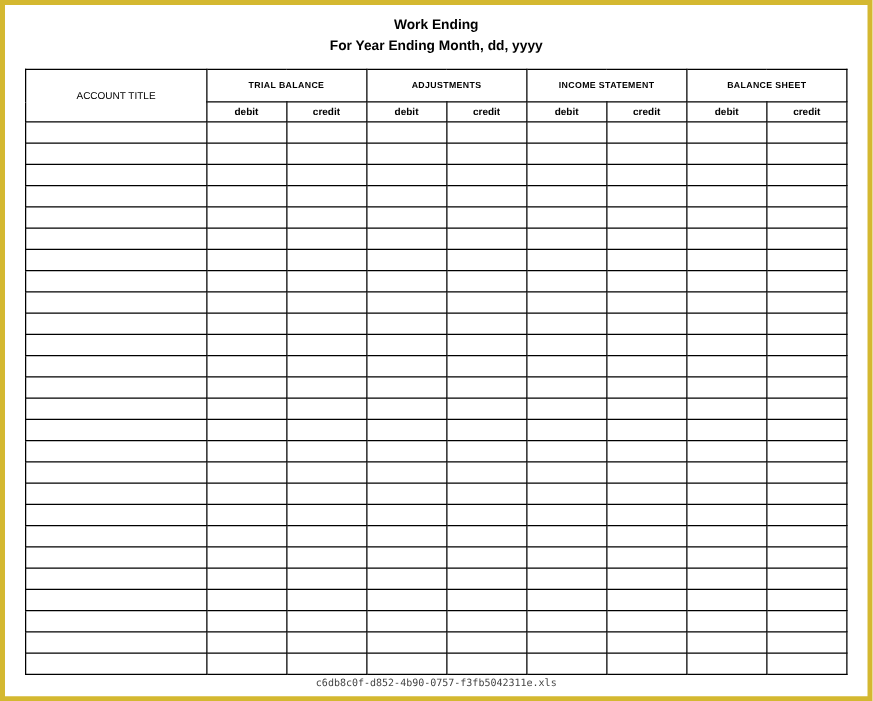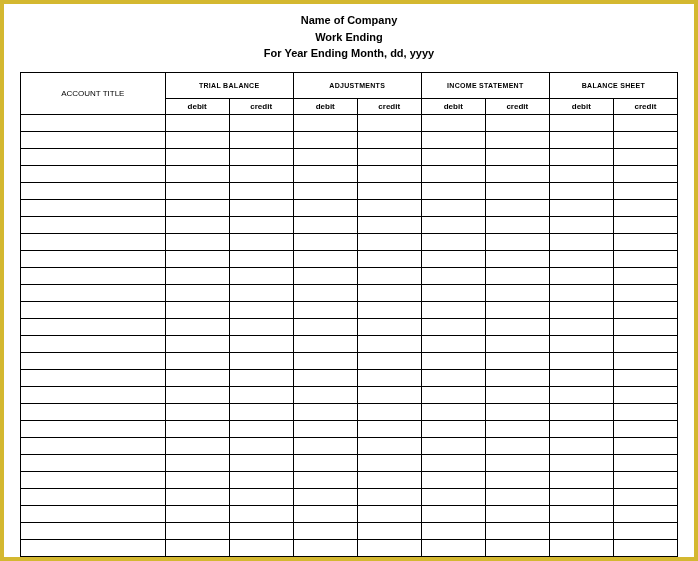--- a/index.html
+++ b/index.html
@@ -57,21 +57,20 @@
       font-size: 8px;
       color: #444;
       margin-top: 2px;
       font-family: monospace;
     }
   </style>
 </head>
 <body>
 
 <div class="header">
-  <div>Name of Company</div>
   <div>Work Ending</div>
   <div>For Year Ending Month, dd, yyyy</div>
 </div>
 
 <table>
   <colgroup>
     <col class="col-account">
     <col class="col-sub">
       <col class="col-sub">
     <col class="col-sub">

